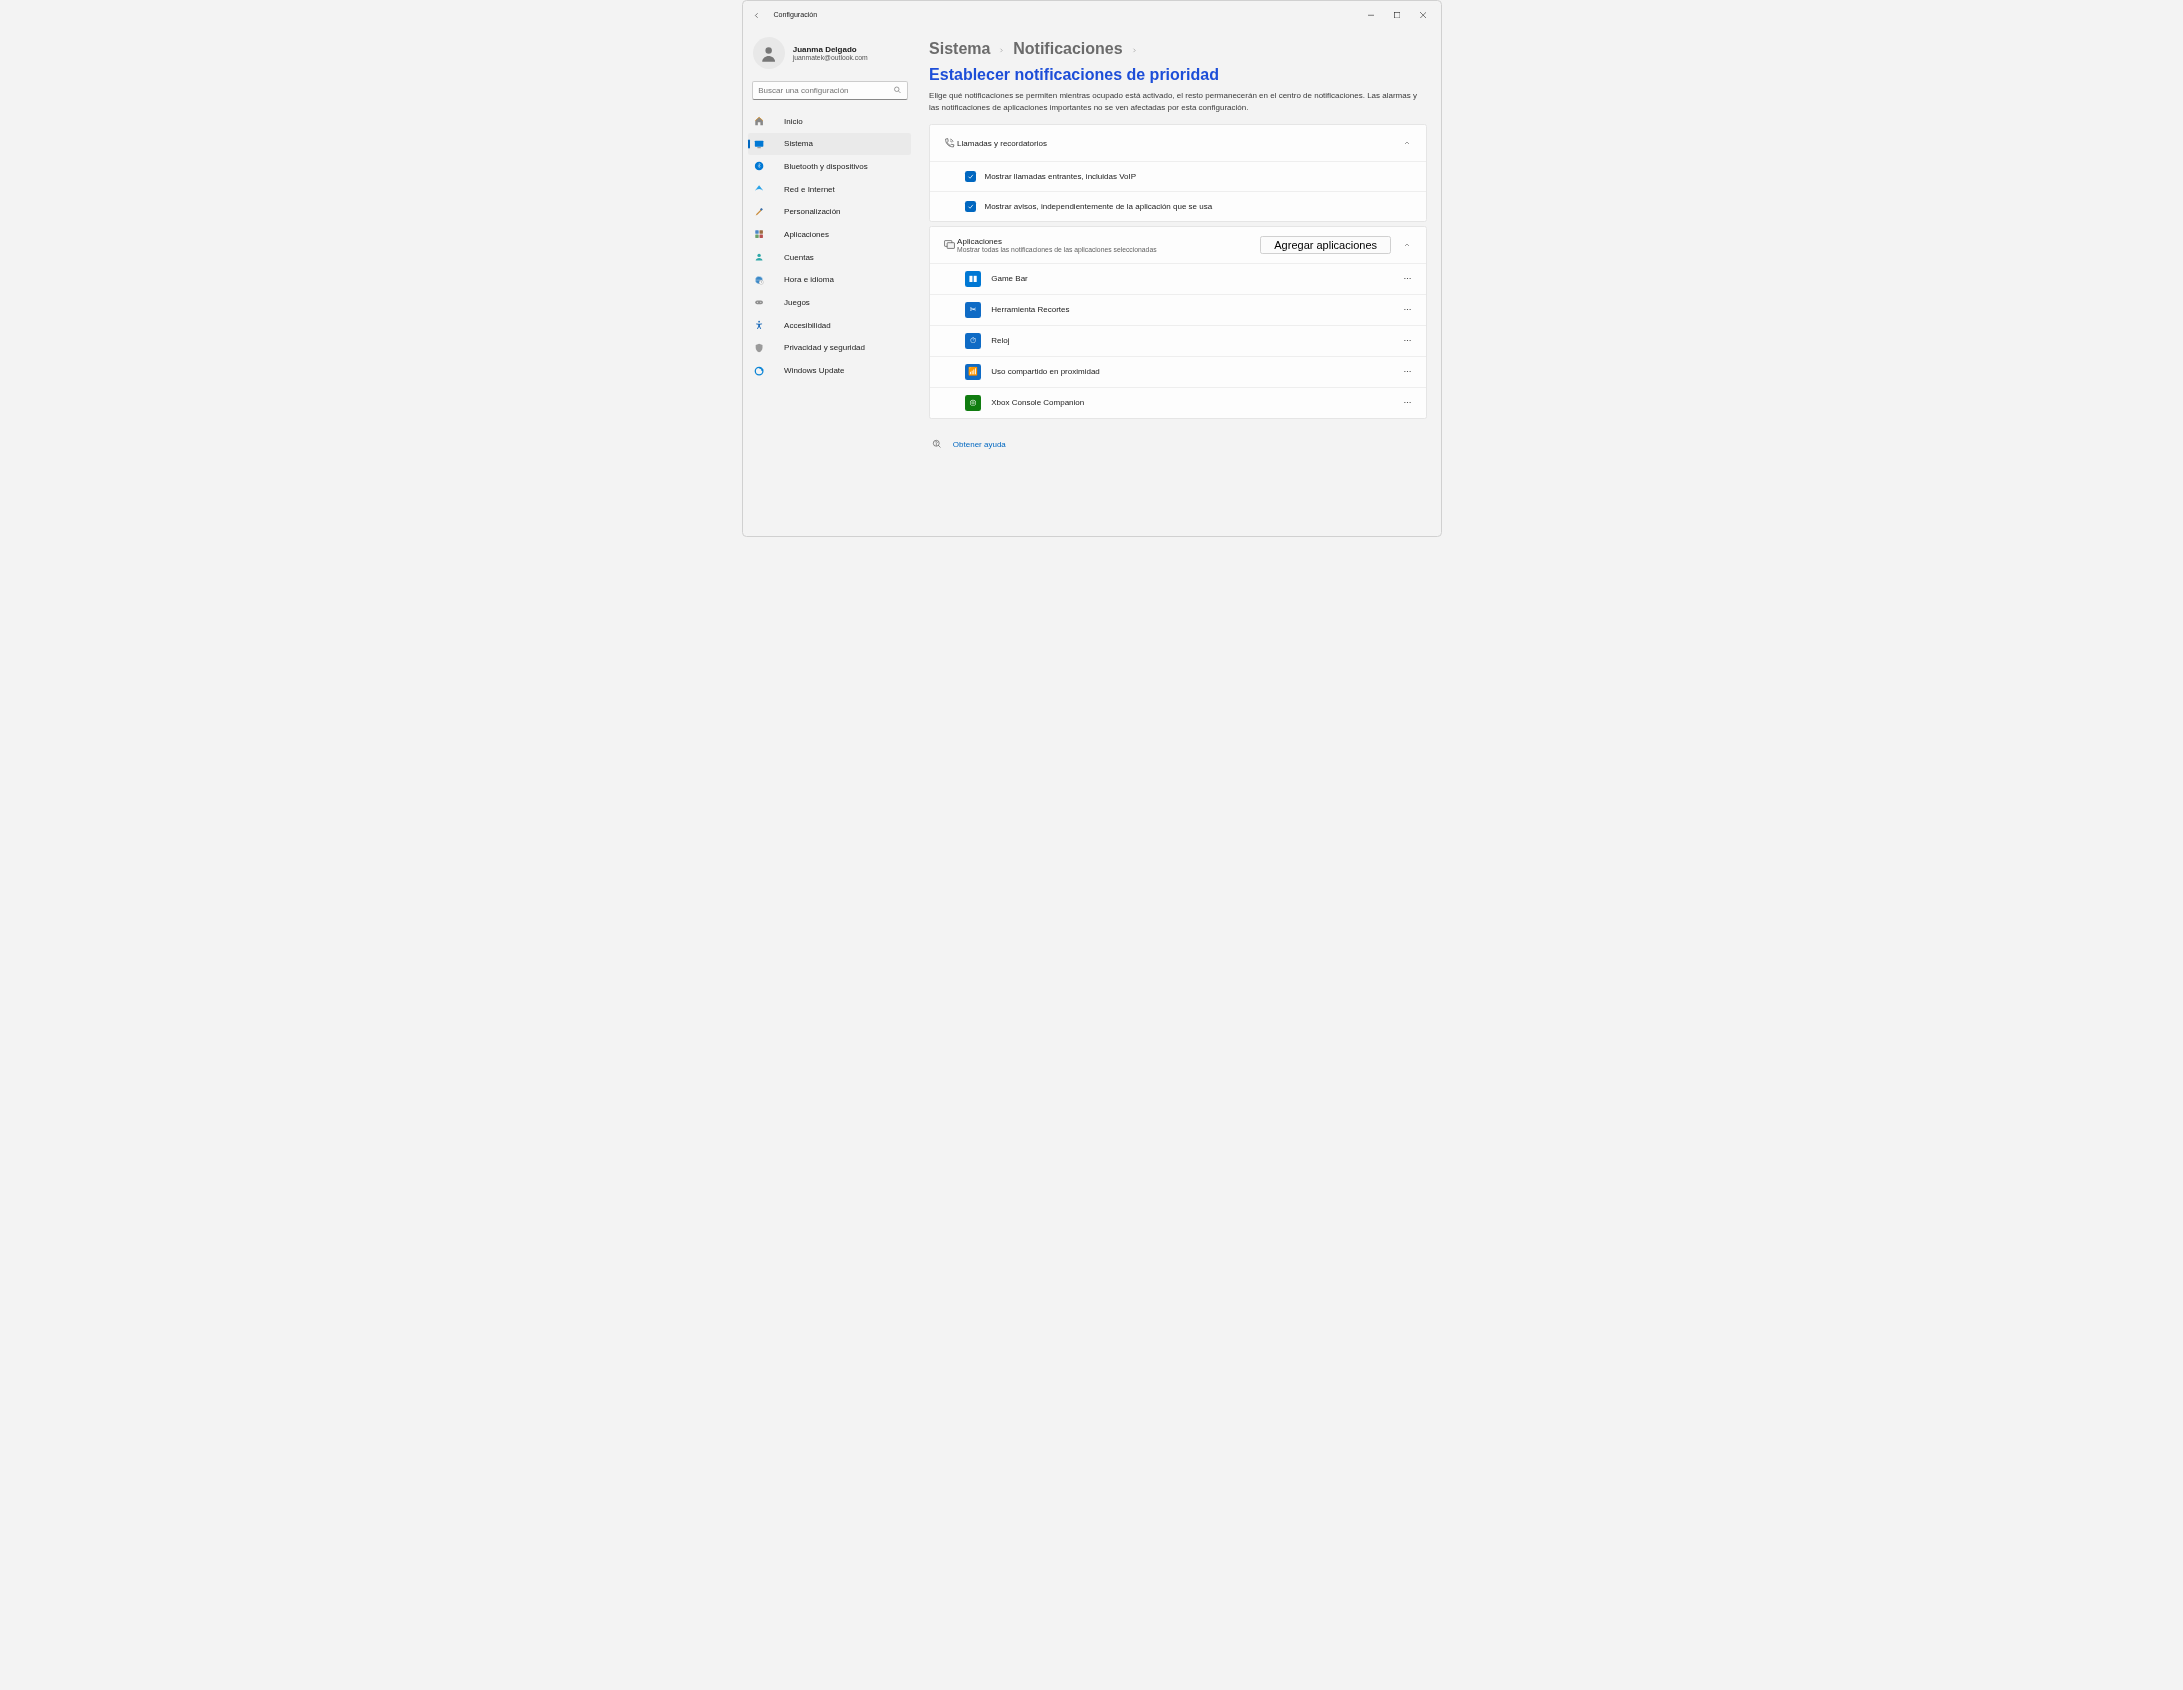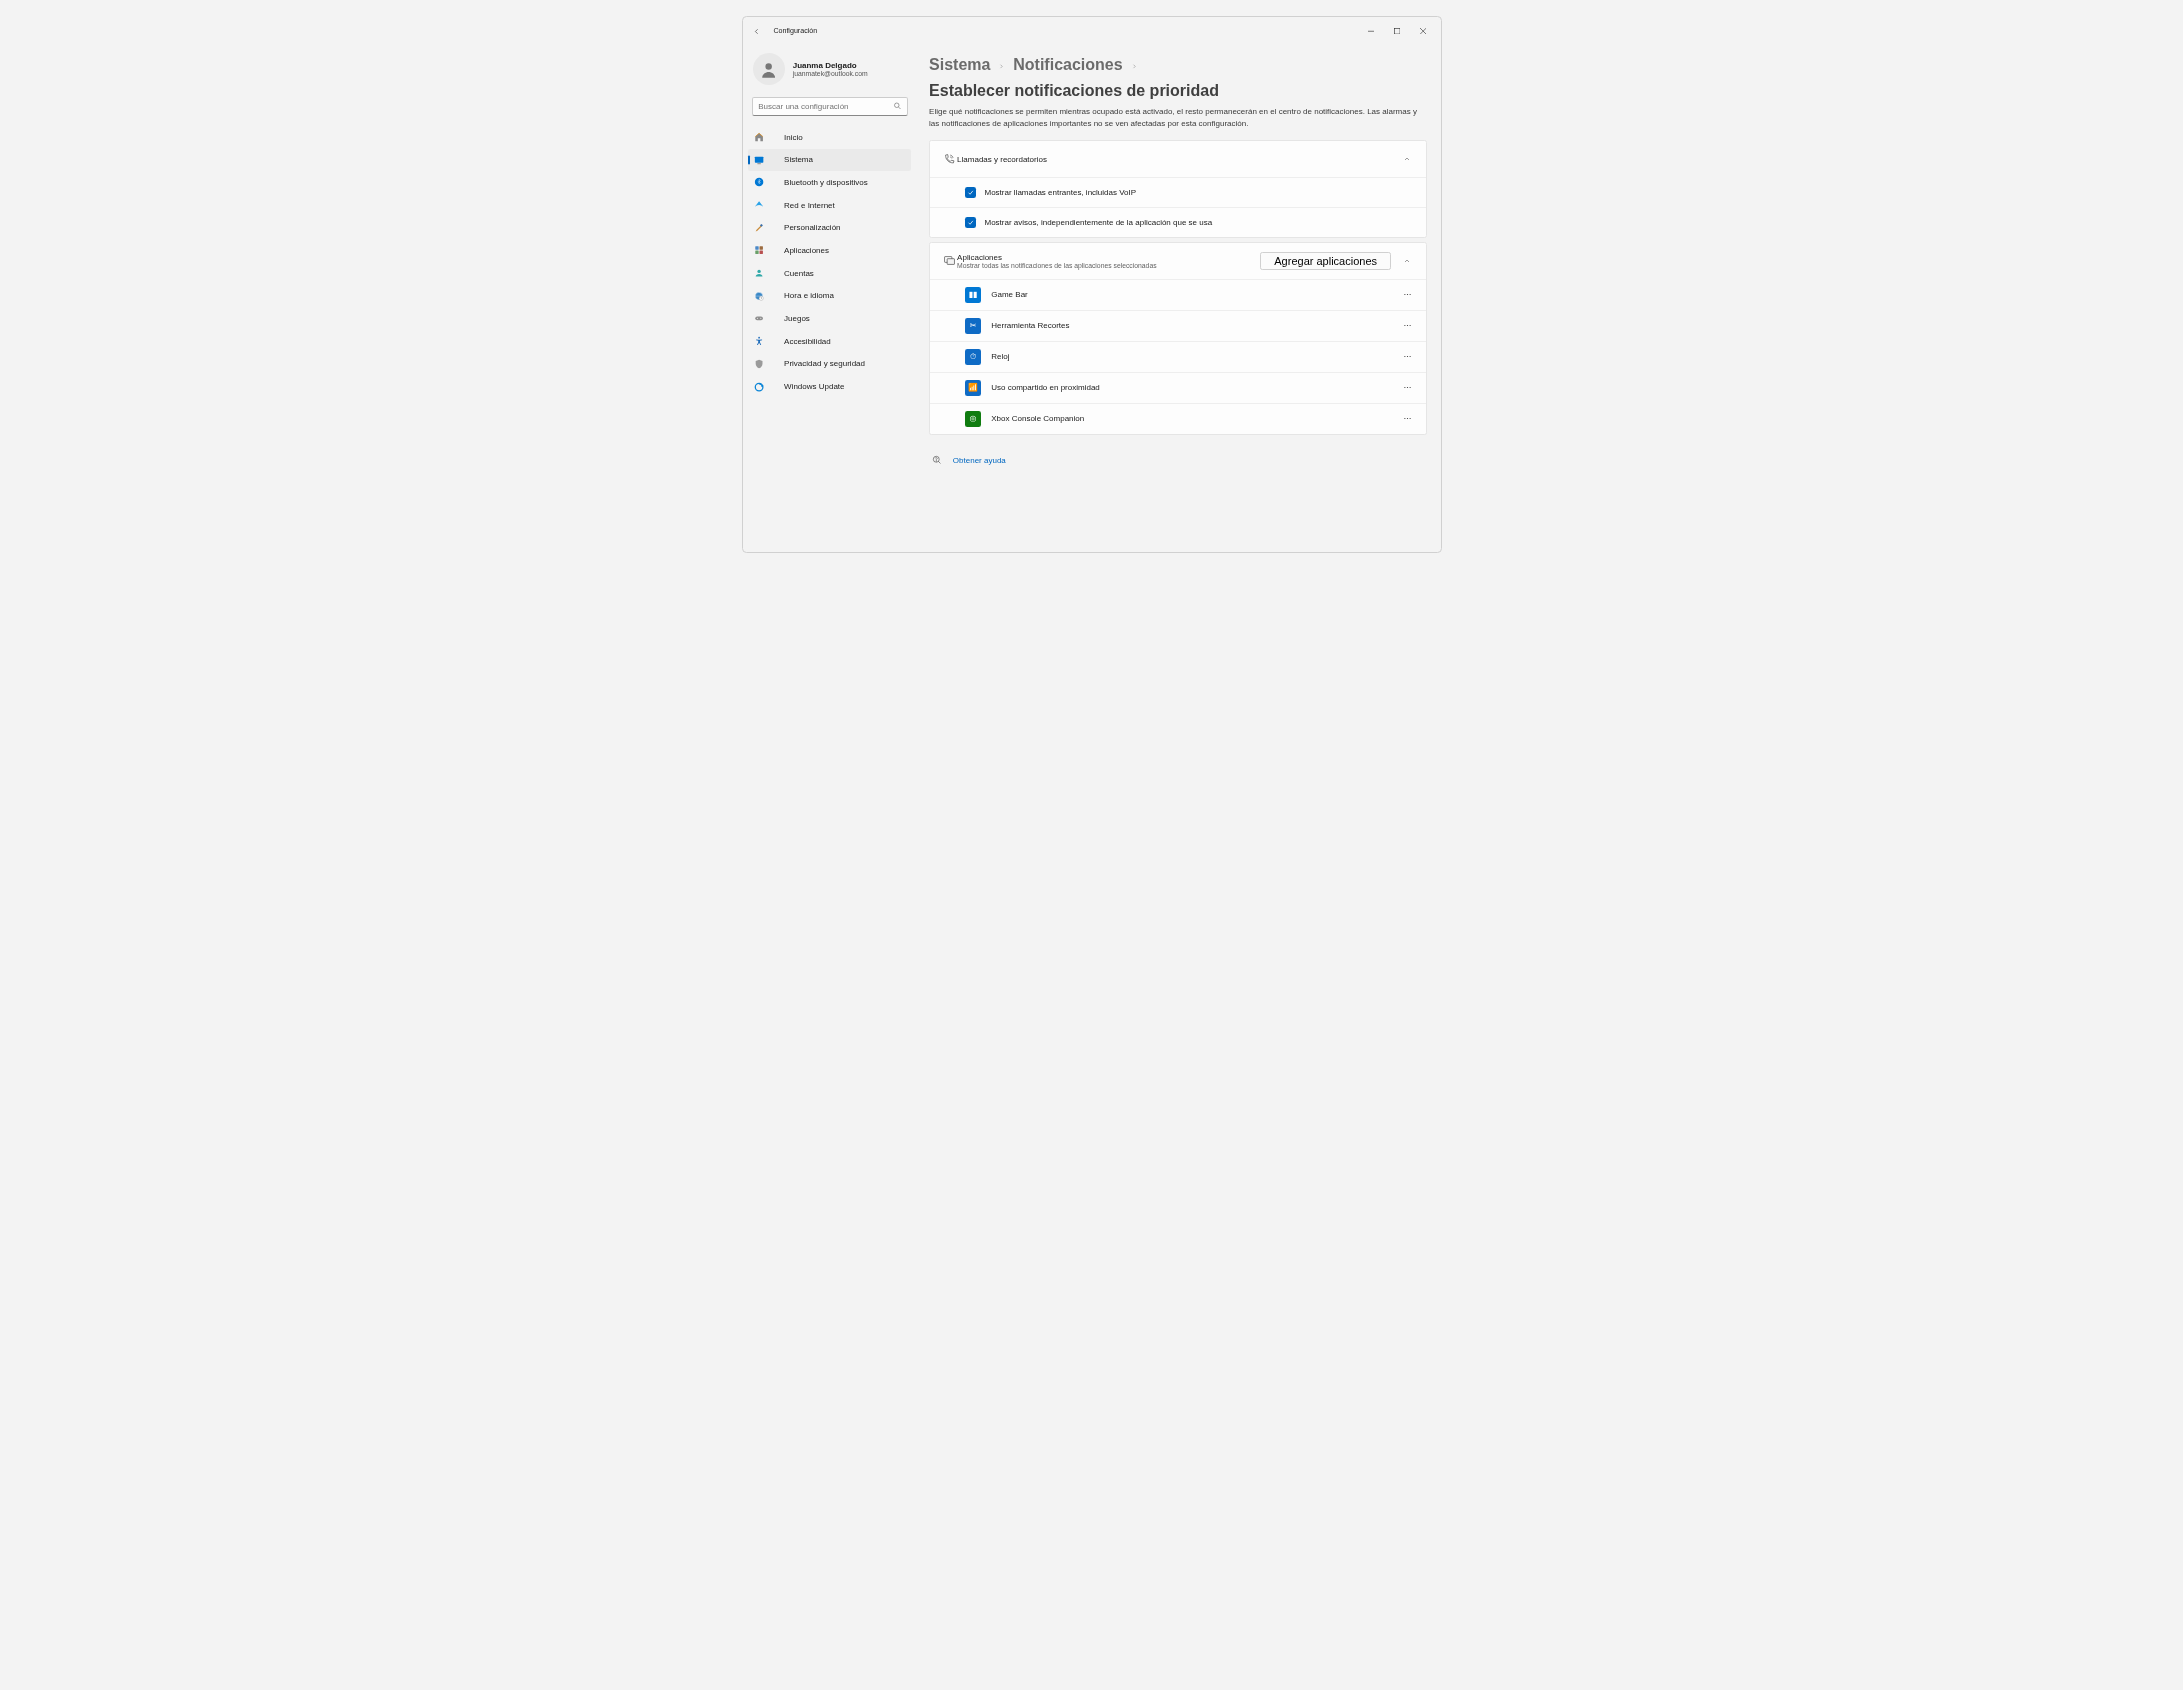--- a/index.html
+++ b/index.html
@@ -1,21 +1,21 @@
 <!DOCTYPE html>
 <html style="font-size:9px"><head>
 <meta charset="utf-8">
 <style>
   * { margin: 0; padding: 0; box-sizing: border-box; font-family: "Segoe UI", sans-serif; }
   html, body { width: 100%; height: 100%; background: #f3f3f3; color: #1a1a1a; }
   .window {
     position: relative;
     width: 700px;
     height: 537px;
-    margin: 16px auto;
+    margin: 0 auto;
     background: #f3f3f3;
     border: 0.6px solid #d0d0d0;
     border-radius: 4.5px;
     overflow: hidden;
   }
   
   .title-bar {
     display: flex;
     align-items: center;
     height: 28.4px;
@@ -128,21 +128,21 @@
     gap: 8px;
     flex-wrap: wrap;
     margin-bottom: 6.8px;
   }
   .breadcrumb .crumb {
     font-size: 16px;
     font-weight: 600;
     color: #6b6b6b;
   }
   .breadcrumb .crumb.last {
-    color: #404040;
+    color: #1d4ed8;
   }
   .breadcrumb .sep {
     font-size: 10.2px;
     color: #888;
     align-self: center;
     padding-top: 3.4px;
   }
   .subtitle {
     font-size: 8px;
     color: #3a3a3a;

